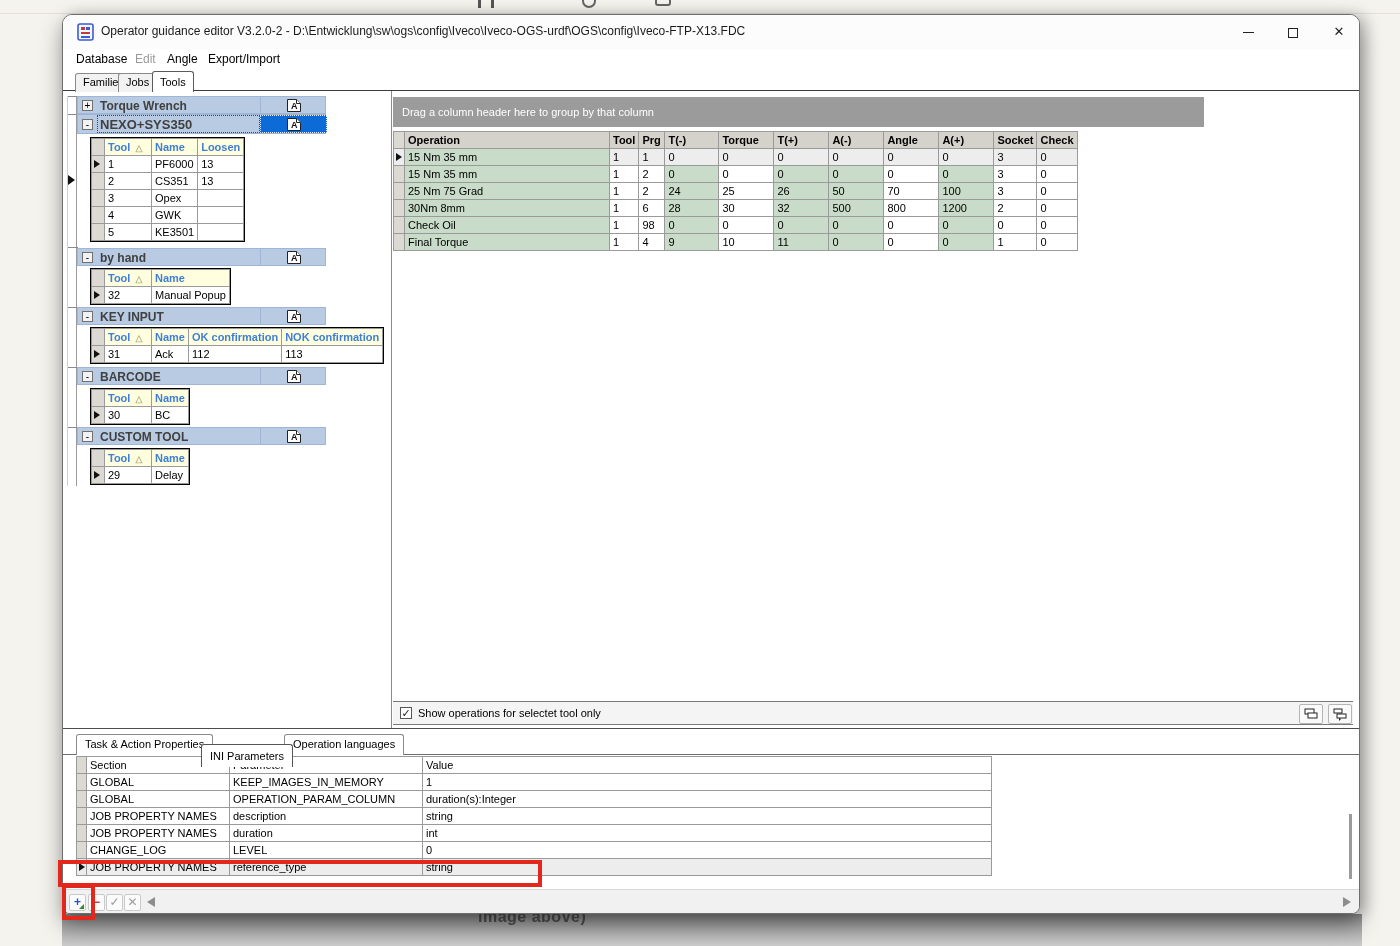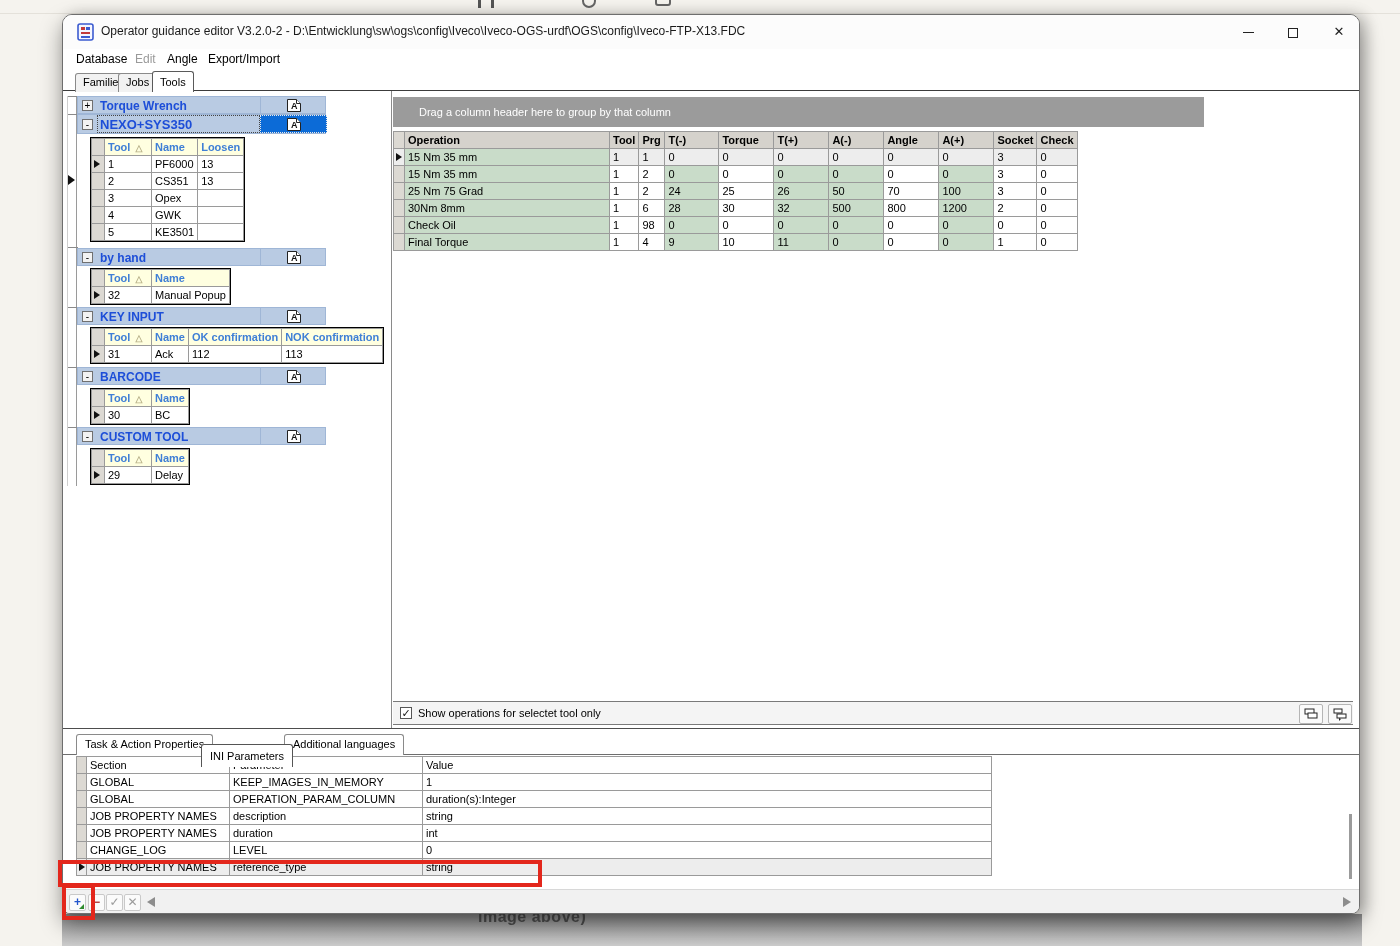--- a/index.html
+++ b/index.html
@@ -48,21 +48,21 @@
     border-right:1px solid #9a9a9a; border-left:1px solid #cfcfcf; }
   .strip-tick { position:absolute; left:0; width:10px; height:1px; background:#8a8a8a; }
   .strip-arrow { position:absolute; left:5px; top:160px; width:0; height:0;
     border-left:7px solid #111; border-top:5px solid transparent; border-bottom:5px solid transparent; }
 
   .group-band { position:absolute; left:14px; width:249px; height:18px; background:#b9cbe3; border:1px solid #9fb6d6; }
   .band-nexo { height:20px; }
   .toggle-box { position:absolute; left:4px; top:3px; width:11px; height:11px; background:#f2f2f2;
     border:1px solid #707070; font-size:10px; line-height:9px; text-align:center; color:#000; }
   .band-nexo .toggle-box { top:4px; }
-  .group-title { position:absolute; left:22px; top:2px; font-size:12px; font-weight:bold; color:#1d4ed8; white-space:nowrap; }
+  .group-title { position:absolute; left:22px; top:2px; font-size:12px; font-weight:bold; color:#404040; white-space:nowrap; }
   .band-nexo .group-title { font-size:13px; top:2px; }
   .nexo-focus { position:absolute; left:19px; top:0; width:163px; height:18px; border:1px dotted #444; }
   .a-cell { position:absolute; left:182px; top:0; width:67px; height:100%; border-left:1px solid #9fb6d6; text-align:center; }
   .a-cell.sel { background:#0c6bd7; border:1px dotted #eaeaea; }
   .a-cell svg { margin-top:1px; }
 
   table.grid { position:absolute; border-collapse:collapse; table-layout:fixed; background:#fff; font-size:11px; }
   table.grid th, table.grid td { border:1px solid #9a9a9a; padding:0 3px; height:17px;
     overflow:hidden; white-space:nowrap; text-align:left; }
   table.grid td { height:17px; }
@@ -74,21 +74,21 @@
     border-top:4px solid transparent; border-bottom:4px solid transparent; margin-left:2px; }
 
   .g-nexo  { left:28px; top:123px; }
   .g-hand  { left:28px; top:254px; }
   .g-key   { left:28px; top:313px; }
   .g-bar   { left:28px; top:374px; }
   .g-cust  { left:28px; top:434px; }
 
   
   .dragband { position:absolute; left:330px; top:82px; width:811px; height:30px; background:#9b9b9b;
-    color:#fff; font-size:11px; line-height:30px; padding-left:26px; }
+    color:#fff; font-size:11px; line-height:30px; padding-left:9px; }
   .t-ops { left:330px; top:116px; }
   .t-ops th { background:#d5d2cc; color:#000; text-align:center; font-weight:bold; border-color:#8f8f8f; }
   .t-ops td { border-color:#b4b4b4; }
   .t-ops td.green { background:#c9dcc9; }
   .t-ops tr.focused td { background:#ededed; }
   .t-ops td.op0, .t-ops tr.focused td.op0 { background:#c9dcc9; }
 
   .cb-strip { position:absolute; left:330px; top:686px; width:960px; height:24px; background:#f4f4f4;
     border-top:1px solid #7a7a7a; border-bottom:1px solid #7a7a7a; }
   .checkbox { position:absolute; left:7px; top:5px; width:12px; height:12px; background:#fff; border:1px solid #555;
@@ -534,21 +534,21 @@
         <rect x="4" y="6" width="9" height="4" fill="#fff" stroke="#222"></rect>
         <path d="M6 10 v3 l2 -2 z" fill="#222"></path>
       </svg>
     </span>
   </div>
 
   <div class="h-divider"></div>
 
   <span class="btab bt0">Task &amp; Action Properties</span>
   <span class="btab bt1 sel">INI Parameters</span>
-  <span class="btab bt2">Additional languages</span>
+  <span class="btab bt2">Operation languages</span>
   <div class="btabs-line"></div>
 
   <table class="grid t-ini">
       <colgroup>
         <col style="width: 10px;">
         <col style="width: 143px;">
         <col style="width: 193px;">
         <col style="width: 569px;">
       </colgroup>
       <thead>

